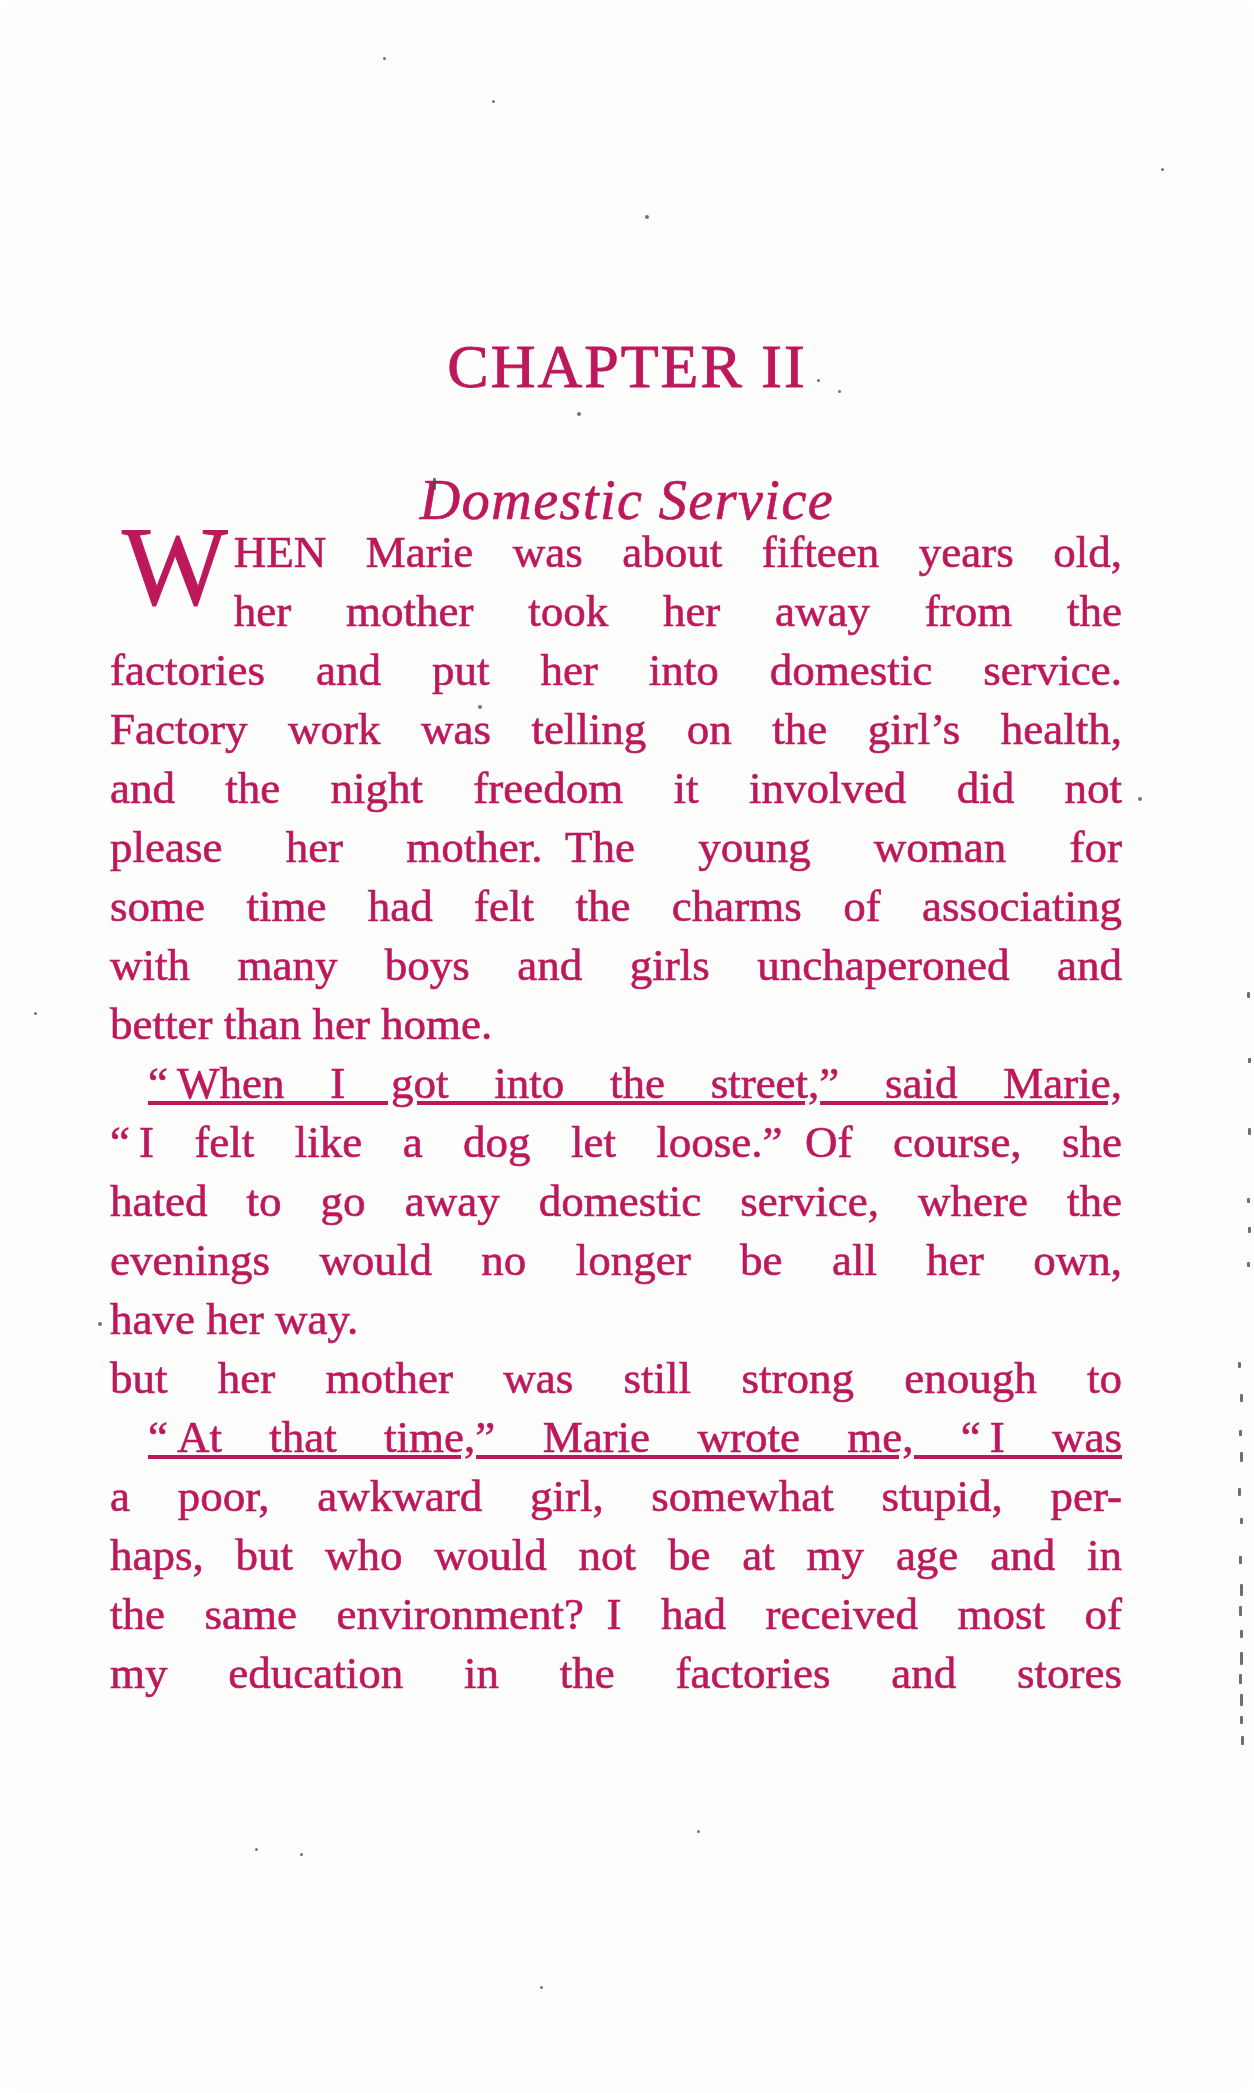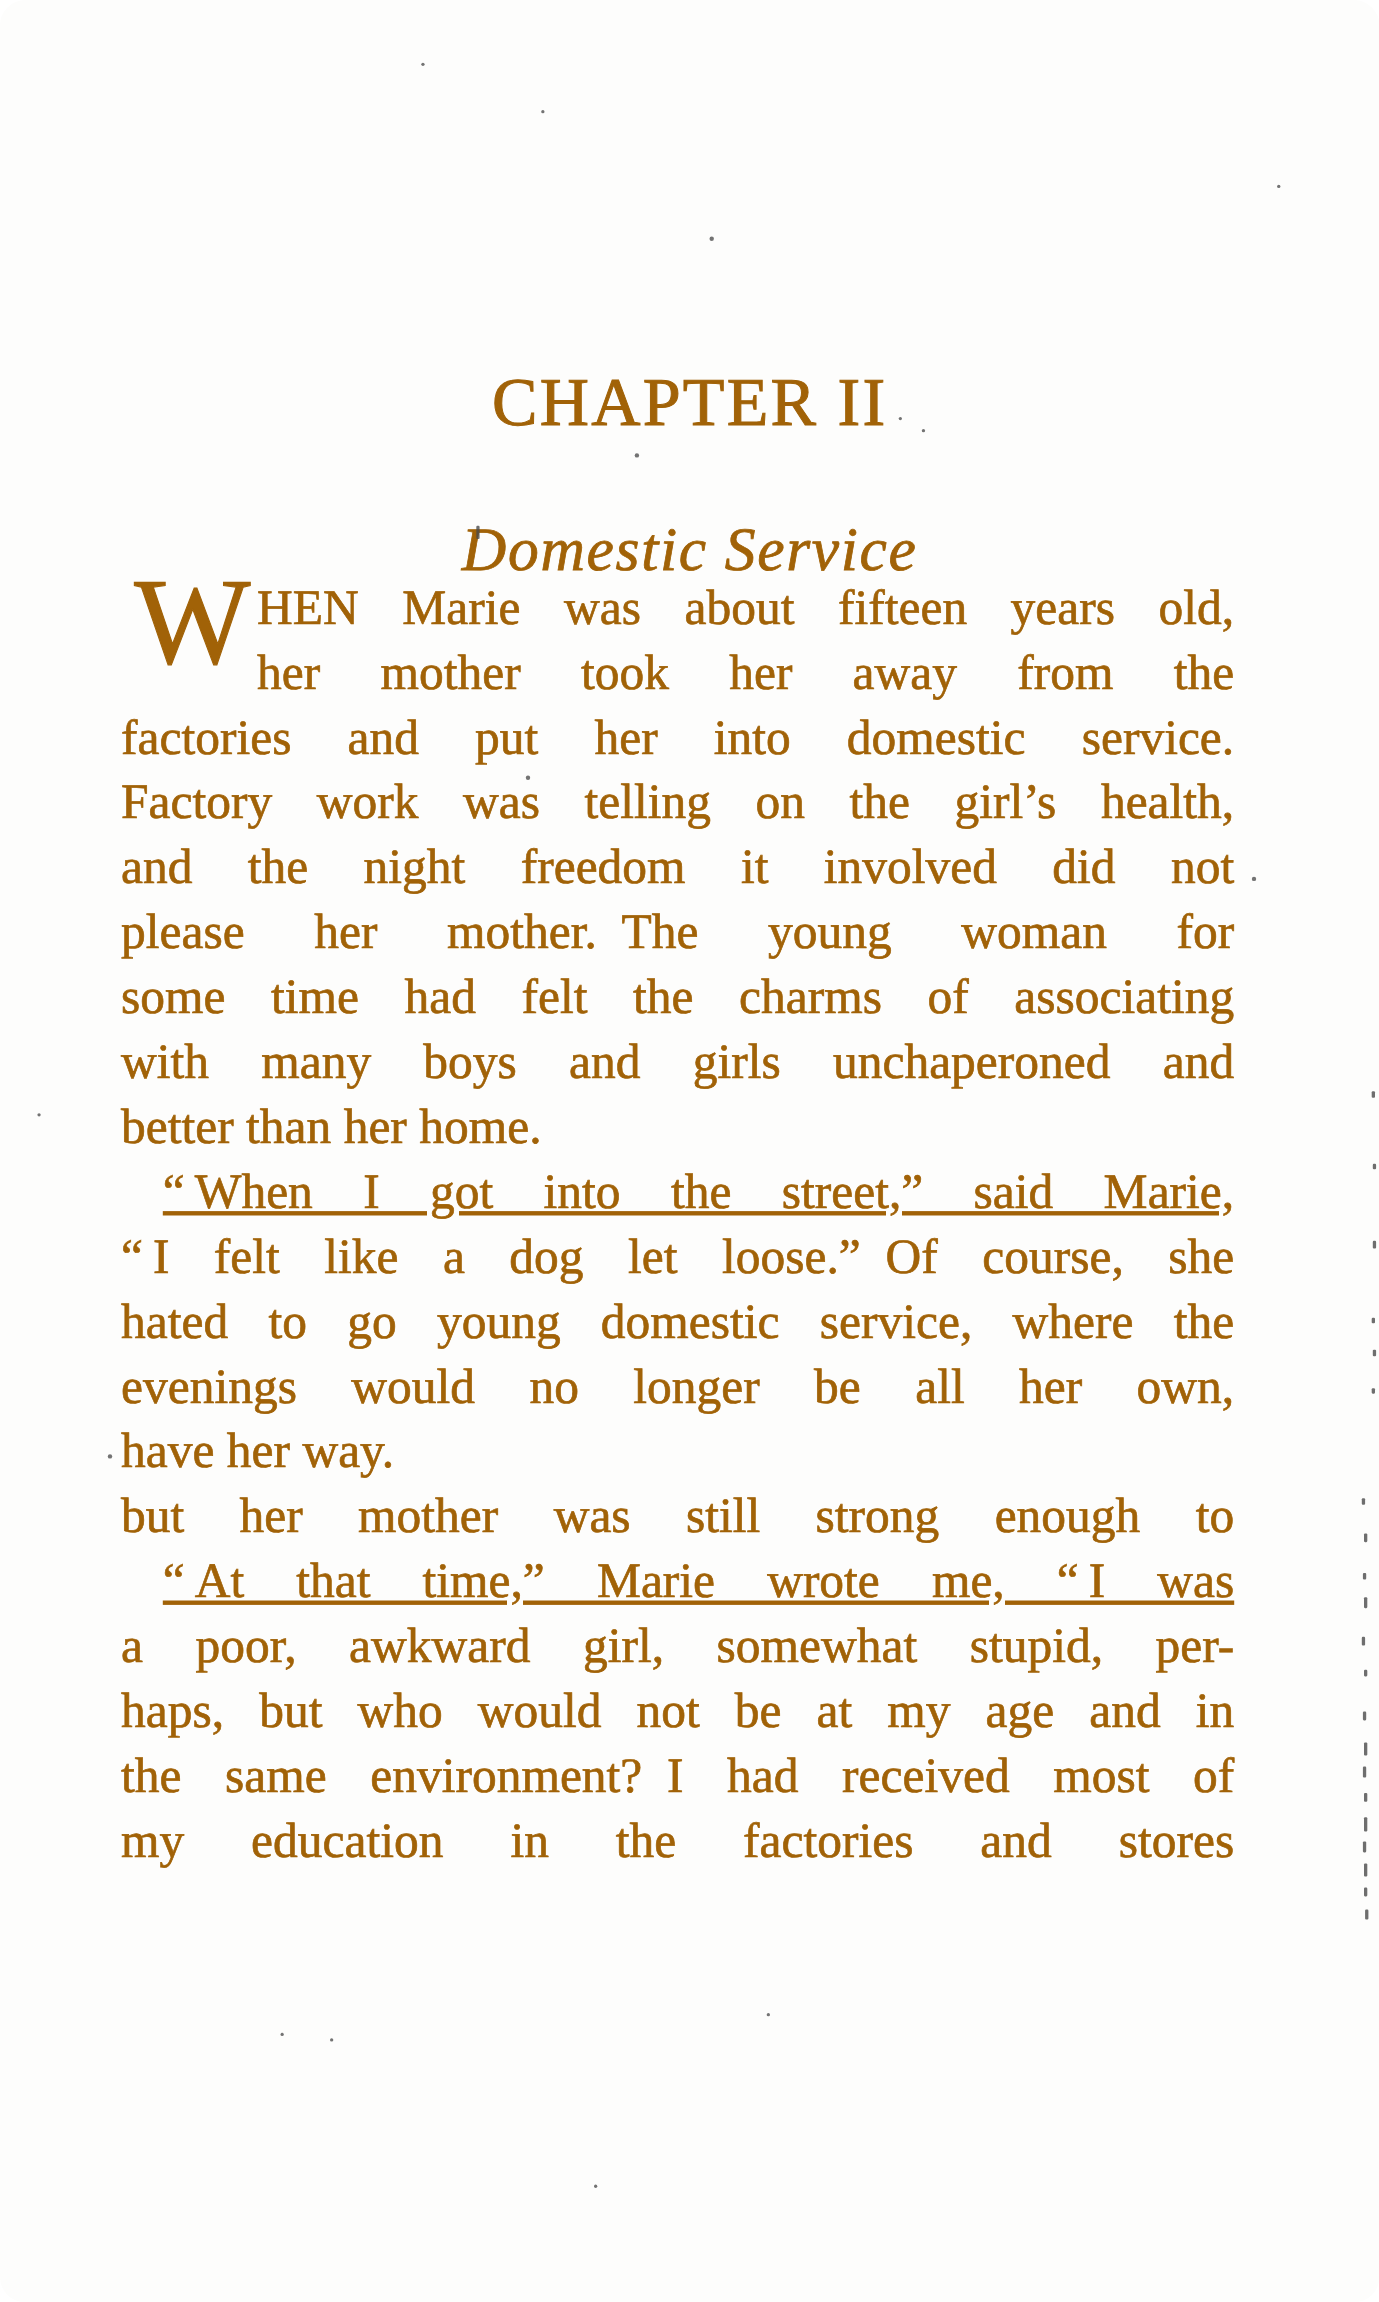--- a/index.html
+++ b/index.html
@@ -88,21 +88,21 @@
     position: absolute;
     width: 3px;
     background: #4a4a4a;
     opacity: 0.8;
     border-radius: 1px;
   }
 </style>
 </head>
 <body>
 
-<div class="book-page" style="background: rgb(253, 253, 252); color: #a16207; border-radius: 23px;">
+<div class="book-page" style="background: rgb(253, 253, 252); color: #be185d; border-radius: 23px;">
 
   <div class="chapter-heading">CHAPTER II</div>
 
   <div class="chapter-subtitle">Domestic Service</div>
 
   <div class="page-body">
 
     <div>
       <span class="drop-cap">W</span>
       <div class="t-line">HEN Marie was about fifteen years old,</div>
@@ -112,21 +112,21 @@
       <div class="t-line">and the night freedom it involved did not</div>
       <div class="t-line">please her mother. The young woman for</div>
       <div class="t-line">some time had felt the charms of associating</div>
       <div class="t-line">with many boys and girls unchaperoned and</div>
       <div class="t-line line-last">better than her home.</div>
     </div>
 
     <div>
       <div class="t-line line-indent">“ When I got into the street,” said Marie,</div>
       <div class="t-line">“ I felt like a dog let loose.” Of course, she</div>
-      <div class="t-line">hated to go young domestic service, where the</div>
+      <div class="t-line">hated to go away domestic service, where the</div>
       <div class="t-line">evenings would no longer be all her own,</div>
       <div class="t-line line-last">have her way.</div>
       <div class="t-line">but her mother was still strong enough to</div>
     </div>
 
     <div>
       <div class="t-line line-indent">“ At that time,” Marie wrote me, “ I was</div>
       <div class="t-line">a poor, awkward girl, somewhat stupid, per-</div>
       <div class="t-line">haps, but who would not be at my age and in</div>
       <div class="t-line">the same environment? I had received most of</div>

